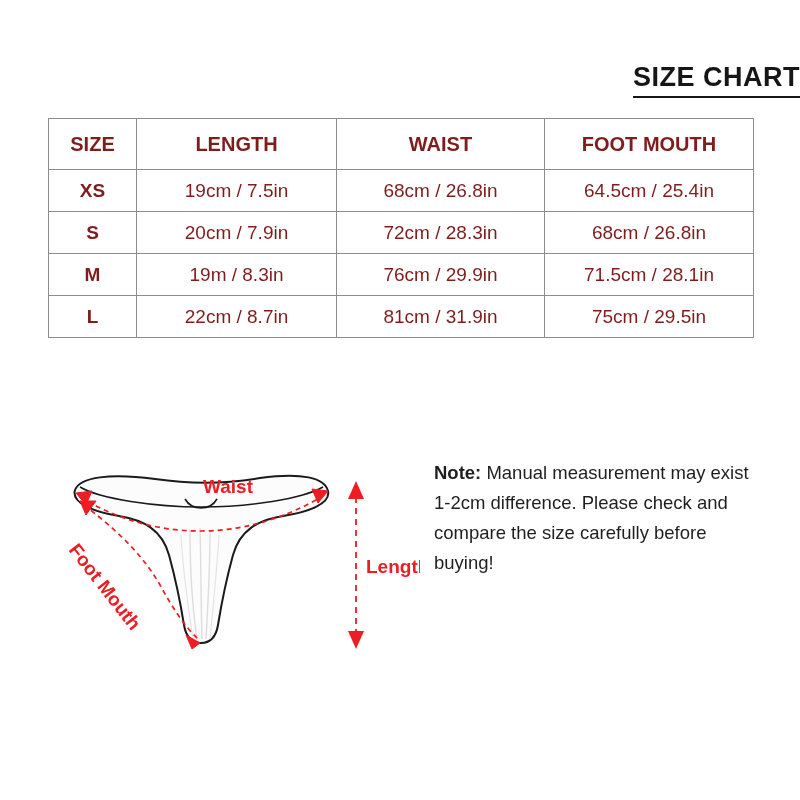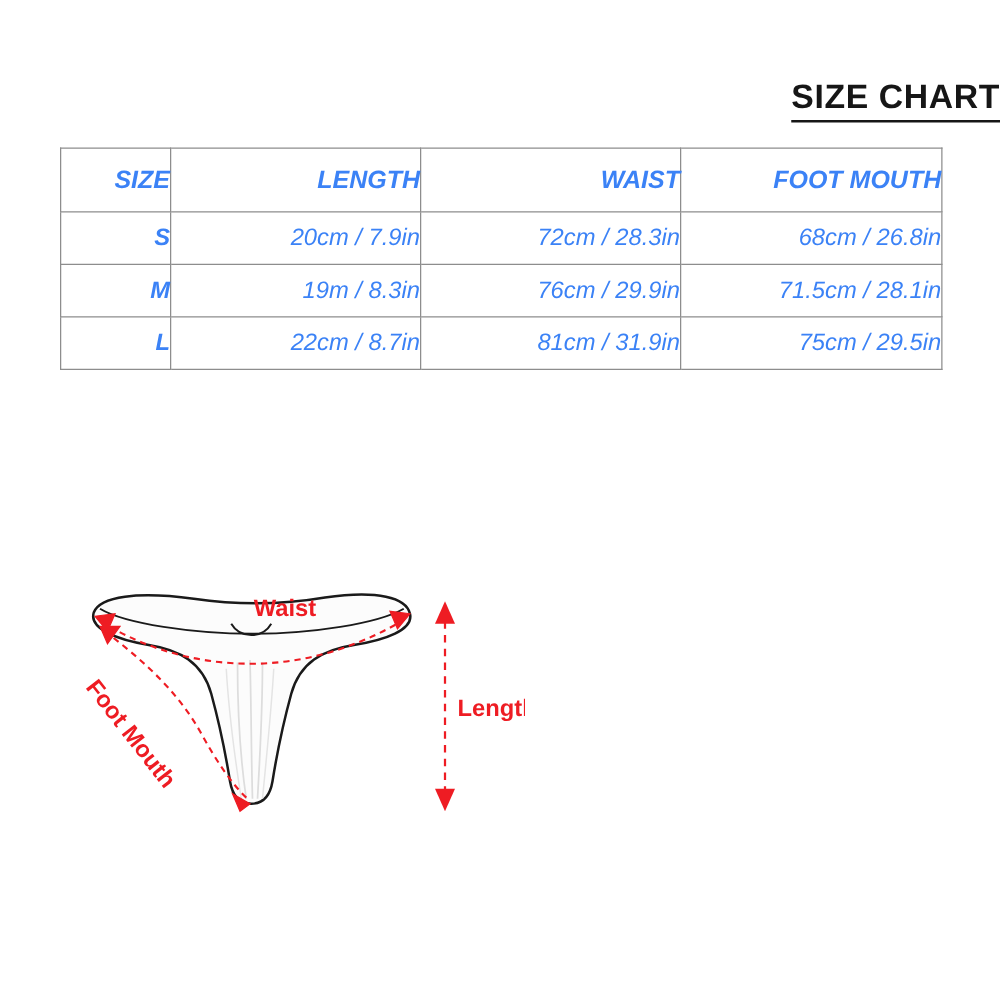--- a/index.html
+++ b/index.html
@@ -48,26 +48,25 @@
     width: 705px;
   }
   table.size-table {
     border-collapse: collapse;
     width: 705px;
     table-layout: fixed;
   }
   table.size-table th,
   table.size-table td {
     border: 1px solid #8d8d8d;
-    text-align: right;
+    text-align: center;
     vertical-align: middle;
     font-size: 19px;
-    color: #3b82f6;
+    color: #7f1d1d;
     padding: 0;
-    font-style: italic;
   }
   table.size-table th {
     height: 50px;
     font-weight: bold;
     font-size: 20px;
   }
   table.size-table td {
     height: 41px;
     font-weight: normal;
   }
@@ -129,20 +128,26 @@
       <thead>
         <tr>
           <th>SIZE</th>
           <th>LENGTH</th>
           <th>WAIST</th>
           <th>FOOT MOUTH</th>
         </tr>
       </thead>
       <tbody>
         <tr>
+          <td class="col-size">XS</td>
+          <td>19cm / 7.5in</td>
+          <td>68cm / 26.8in</td>
+          <td>64.5cm / 25.4in</td>
+        </tr>
+        <tr>
           <td class="col-size">S</td>
           <td>20cm / 7.9in</td>
           <td>72cm / 28.3in</td>
           <td>68cm / 26.8in</td>
         </tr>
         <tr>
           <td class="col-size">M</td>
           <td>19m / 8.3in</td>
           <td>76cm / 29.9in</td>
           <td>71.5cm / 28.1in</td>
@@ -201,14 +206,17 @@
         <polygon points="316,26 308,44 324,44" stroke="none"></polygon>
         <polygon points="316,194 308,176 324,176" stroke="none"></polygon>
       </g>
 
       <text class="lbl-red" x="163" y="38">Waist</text>
       <text class="lbl-red" x="28" y="95" transform="rotate(52 28 95)">Foot Mouth</text>
       <text class="lbl-red" x="326" y="118">Length</text>
     </svg>
   </div>
 
+  <div class="note">
+    <b>Note:</b><span> Manual measurement may exist 1-2cm difference. Please check and compare the size carefully before buying!</span>
+  </div>
 
 </div>
 
 </body></html>

